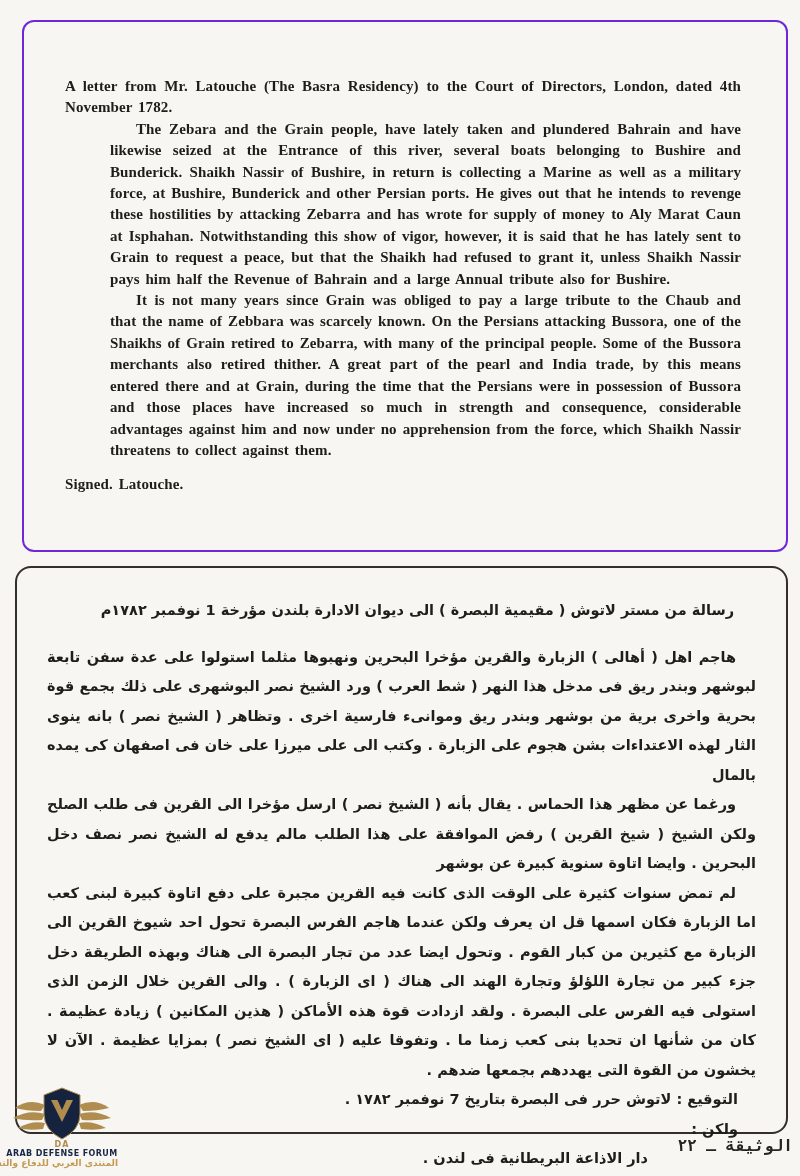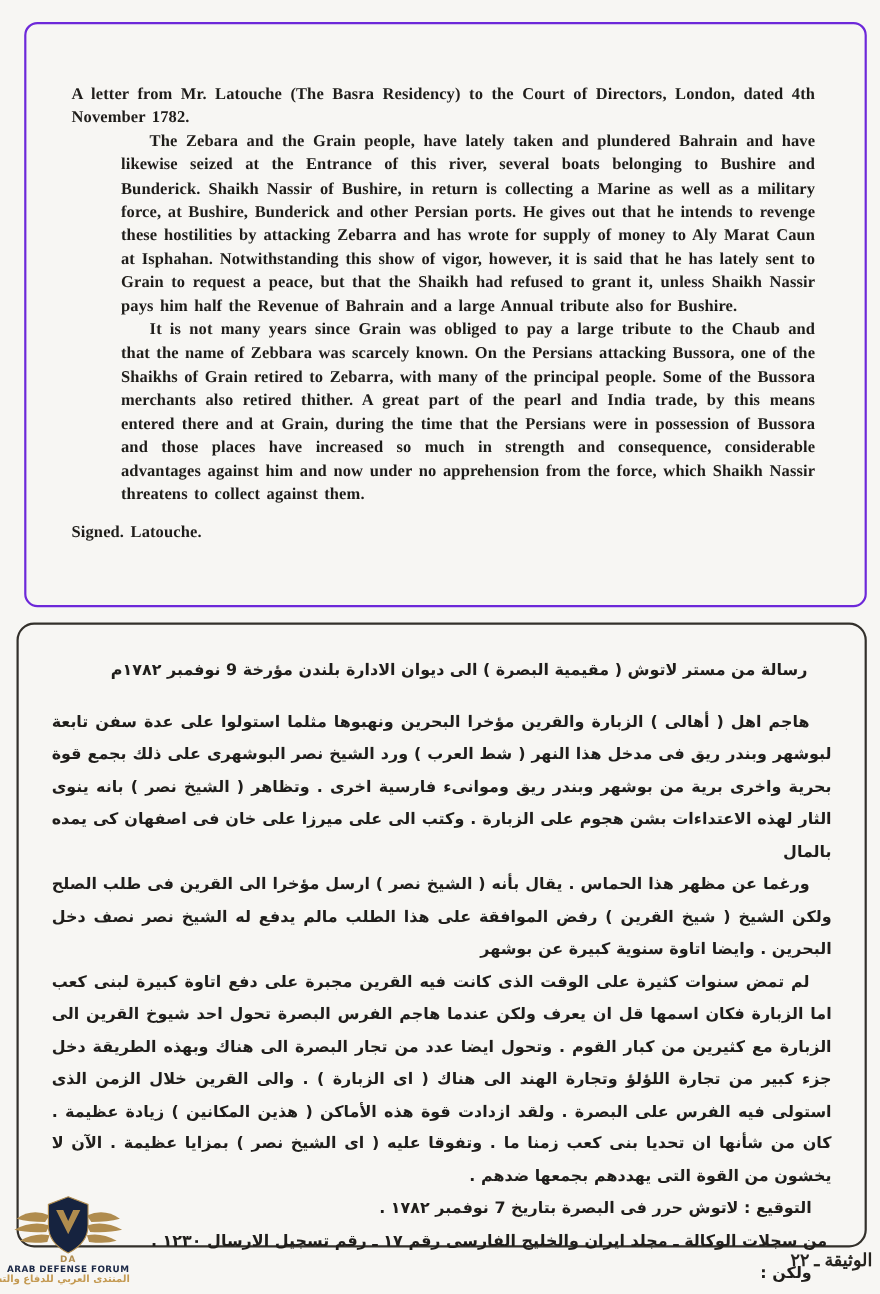--- a/index.html
+++ b/index.html
@@ -71,21 +71,21 @@
   .ar-sign   { padding-right: 18px; }
   .ar-source { padding-right: 4px; }
   .ar-trans  { padding-right: 18px; }
   .ar-agency { padding-right: 108px; }
 
   
   .doc-label {
     position: absolute;
     right: 7px; top: 1136px;
     direction: rtl;
-    font-family: Liberation Sans, sans-serif;
+    font-family: Liberation Mono, monospace;
     font-size: 16px;
     font-weight: 700;
     color: #26241f;
   }
 
   
   .watermark {
     position: absolute;
     left: 6px; top: 1086px;
     width: 112px;
@@ -124,26 +124,25 @@
     <div class="en-text">
       <p>A letter from Mr. Latouche (The Basra Residency) to the Court of Directors, London, dated 4th November 1782.</p>
       <p class="indent">The Zebara and the Grain people, have lately taken and plundered Bahrain and have likewise seized at the Entrance of this river, several boats belonging to Bushire and Bunderick. Shaikh Nassir of Bushire, in return is collecting a Marine as well as a military force, at Bushire, Bunderick and other Persian ports. He gives out that he intends to revenge these hostilities by attacking Zebarra and has wrote for supply of money to Aly Marat Caun at Isphahan. Notwithstanding this show of vigor, however, it is said that he has lately sent to Grain to request a peace, but that the Shaikh had refused to grant it, unless Shaikh Nassir pays him half the Revenue of Bahrain and a large Annual tribute also for Bushire.</p>
       <p class="indent">It is not many years since Grain was obliged to pay a large tribute to the Chaub and that the name of Zebbara was scarcely known. On the Persians attacking Bussora, one of the Shaikhs of Grain retired to Zebarra, with many of the principal people. Some of the Bussora merchants also retired thither. A great part of the pearl and India trade, by this means entered there and at Grain, during the time that the Persians were in possession of Bussora and those places have increased so much in strength and consequence, considerable advantages against him and now under no apprehension from the force, which Shaikh Nassir threatens to collect against them.</p>
       <p class="en-signature">Signed. Latouche.</p>
     </div>
   </div>
 
   <div class="box-ar">
     <div class="ar-text">
-      <p class="ar-heading">رسالة من مستر لاتوش ( مقيمية البصرة ) الى ديوان الادارة بلندن مؤرخة 9 نوفمبر ١٧٨٢م</p>
+      <p class="ar-heading">رسالة من مستر لاتوش ( مقيمية البصرة ) الى ديوان الادارة بلندن مؤرخة 1 نوفمبر ١٧٨٢م</p>
       <p class="ar-indent">هاجم اهل ( أهالى ) الزبارة والقرين مؤخرا البحرين ونهبوها مثلما استولوا على عدة سفن تابعة لبوشهر وبندر ريق فى مدخل هذا النهر ( شط العرب ) ورد الشيخ نصر البوشهرى على ذلك بجمع قوة بحرية واخرى برية من بوشهر وبندر ريق وموانىء فارسية اخرى . وتظاهر ( الشيخ نصر ) بانه ينوى الثار لهذه الاعتداءات بشن هجوم على الزبارة . وكتب الى على ميرزا على خان فى اصفهان كى يمده بالمال</p>
       <p class="ar-indent">ورغما عن مظهر هذا الحماس . يقال بأنه ( الشيخ نصر ) ارسل مؤخرا الى القرين فى طلب الصلح ولكن الشيخ ( شيخ القرين ) رفض الموافقة على هذا الطلب مالم يدفع له الشيخ نصر نصف دخل البحرين . وايضا اتاوة سنوية كبيرة عن بوشهر</p>
       <p class="ar-indent">لم تمض سنوات كثيرة على الوقت الذى كانت فيه القرين مجبرة على دفع اتاوة كبيرة لبنى كعب اما الزبارة فكان اسمها قل ان يعرف ولكن عندما هاجم الفرس البصرة تحول احد شيوخ القرين الى الزبارة مع كثيرين من كبار القوم . وتحول ايضا عدد من تجار البصرة الى هناك وبهذه الطريقة دخل جزء كبير من تجارة اللؤلؤ وتجارة الهند الى هناك ( اى الزبارة ) . والى القرين خلال الزمن الذى استولى فيه الفرس على البصرة . ولقد ازدادت قوة هذه الأماكن ( هذين المكانين ) زيادة عظيمة . كان من شأنها ان تحديا بنى كعب زمنا ما . وتفوقا عليه ( اى الشيخ نصر ) بمزايا عظيمة . الآن لا يخشون من القوة التى يهددهم بجمعها ضدهم .</p>
       <p class="ar-sign">التوقيع : لاتوش حرر فى البصرة بتاريخ 7 نوفمبر ١٧٨٢ .</p>
-      <p class="ar-source">من سجلات الوكالة ـ مجلد ايران والخليج الفارسى رقم ١٧ ـ رقم تسجيل الارسال ١٢٣٠ .</p>
       <p class="ar-trans">ولكن :</p>
       <p class="ar-agency">دار الاذاعة البريطانية فى لندن .</p>
 
     </div>
   </div>
 
   <div class="doc-label">الوثيقة ـ ٢٢</div>
 
   <div class="watermark">
     <svg width="100" height="58" viewBox="0 0 100 58" aria-hidden="true">

